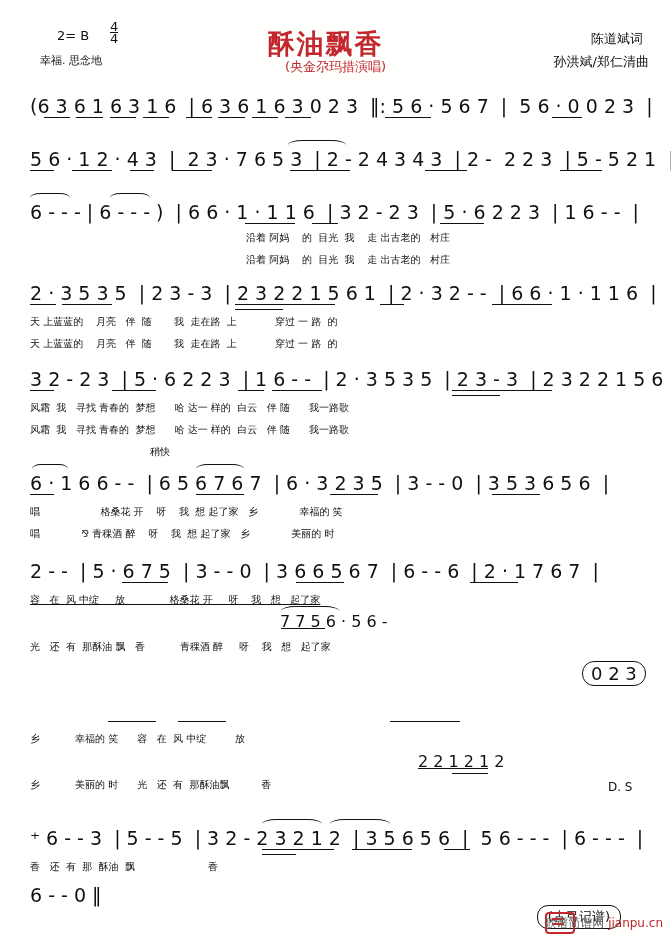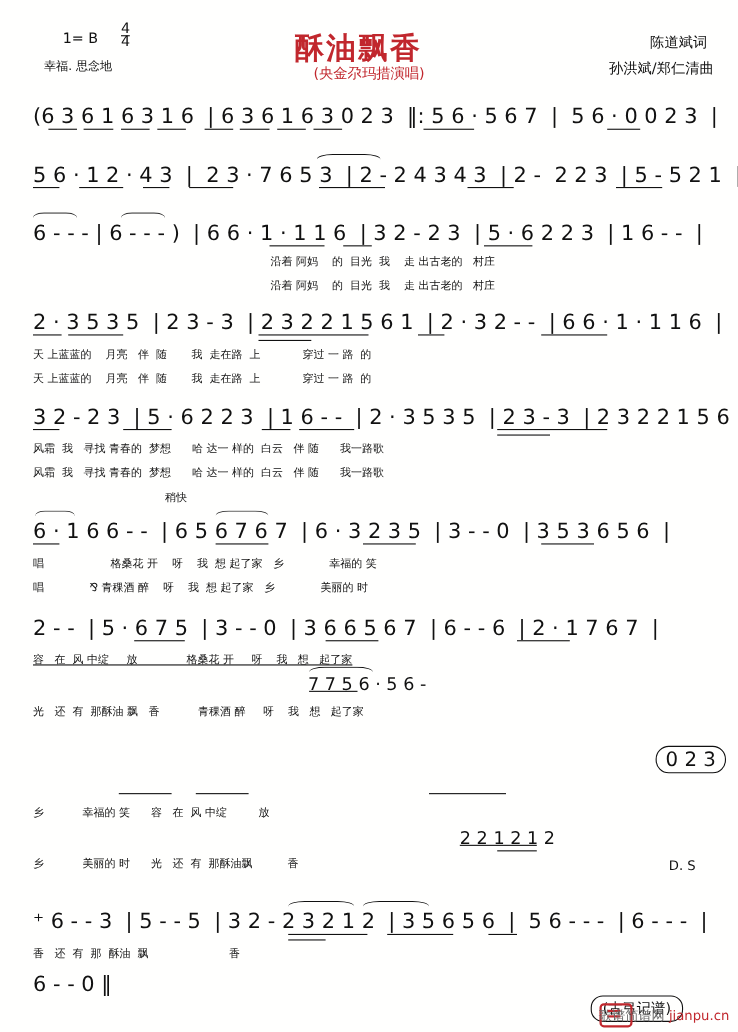--- a/index.html
+++ b/index.html
@@ -59,21 +59,21 @@
   .logo{position:absolute;right:96px;bottom:4px;width:26px;height:18px;border:2px solid #c1272d;border-radius:4px;}
   .logo:after{content:"";position:absolute;left:5px;top:4px;width:12px;height:2px;background:#c1272d;box-shadow:0 5px 0 #c1272d;}
   .ds{position:absolute;font-size:12px;font-family:"DejaVu Sans",sans-serif;}
   .boxed{position:absolute;border:1px solid #111;border-radius:12px;padding:1px 8px;font-family:"DejaVu Sans",sans-serif;font-size:18px;}
 </style>
 </head>
 <body>
 
 <div class="sheet">
 
-  <div class="key">1= B</div>
+  <div class="key">2= B</div>
   <div class="meter">
     <span class="num">4</span>
     <span class="den">4</span>
   </div>
   <div class="mood">幸福. 思念地</div>
   <div class="title">酥油飘香</div>
   <div class="subtitle">(央金尕玛措演唱)</div>
   <div class="lyricist">陈道斌词</div>
   <div class="composer">孙洪斌/郑仁清曲</div>
 
@@ -141,21 +141,21 @@
 
   <div class="mus" style="left:30px;top:560px;">2 - -  | 5 · 6 7 5  | 3 - - 0  | 3 6 6 5 6 7  | 6 - - 6  | 2 · 1 7 6 7  |</div>
   <div class="u1" style="left:122px;top:582px;width:46px;"></div>
   <div class="u1" style="left:296px;top:582px;width:48px;"></div>
   <div class="u1" style="left:470px;top:582px;width:48px;"></div>
   <div class="lyr" style="left:30px;top:593px;text-decoration:underline;">容   在  风 中绽     放              格桑花 开     呀    我   想   起了家</div>
   <div class="mus small" style="left:280px;top:612px;font-size:16px;">7 7 5 6 · 5 6 -</div>
   <div class="u1" style="left:281px;top:628px;width:44px;"></div>
   <div class="slur" style="left:281px;top:606px;width:58px;"></div>
   <div class="lyr" style="left:30px;top:640px;">光   还  有  那酥油 飘   香           青稞酒 醉     呀    我   想   起了家</div>
-  <div class="boxed" style="left:596px;top:661px;margin-top:17px;">0 2 3</div>
+  <div class="boxed" style="left:582px;top:661px;">0 2 3</div>
 
   <div class="u1" style="left:108px;top:721px;width:48px;"></div>
   <div class="u1" style="left:178px;top:721px;width:48px;"></div>
   <div class="u1" style="left:390px;top:721px;width:70px;"></div>
   <div class="lyr" style="left:30px;top:732px;">乡           幸福的 笑      容   在  风 中绽         放</div>
   <div class="mus small" style="left:418px;top:752px;font-size:16px;">2 2 1 2 1 2</div>
   <div class="u1" style="left:418px;top:768px;width:70px;"></div>
   <div class="u1" style="left:452px;top:773px;width:36px;"></div>
   <div class="lyr" style="left:30px;top:778px;">乡           美丽的 时      光   还  有  那酥油飘          香</div>
   <div class="ds" style="left:608px;top:780px;">D. S</div>

